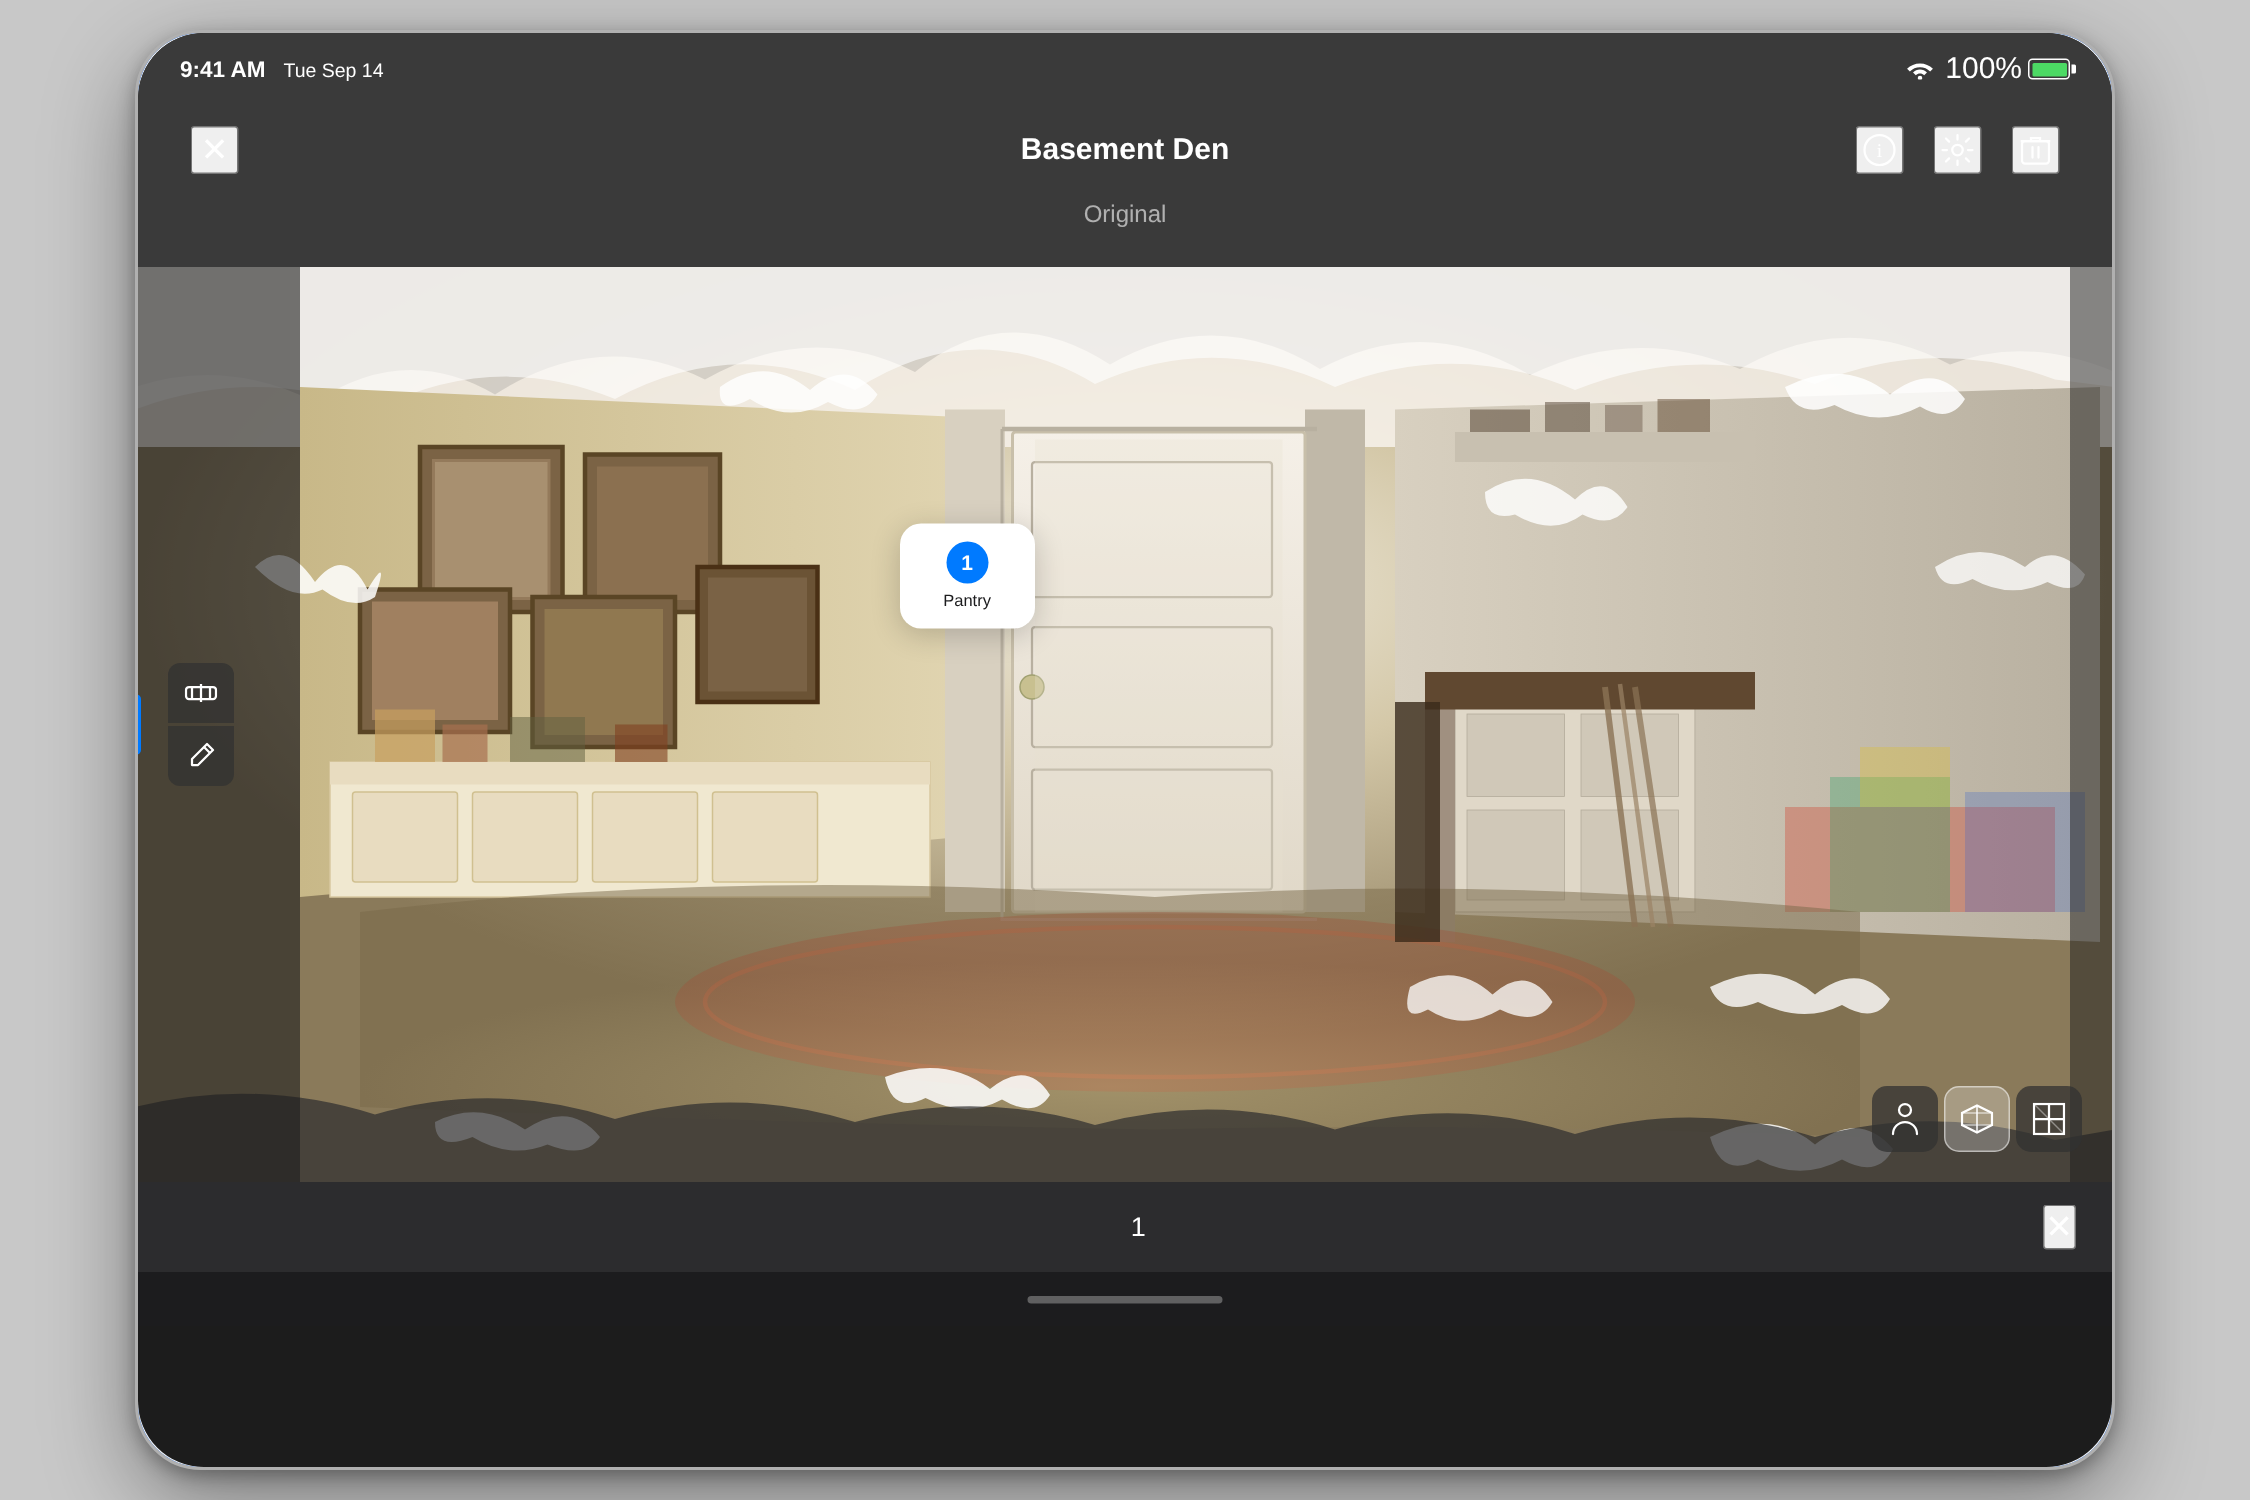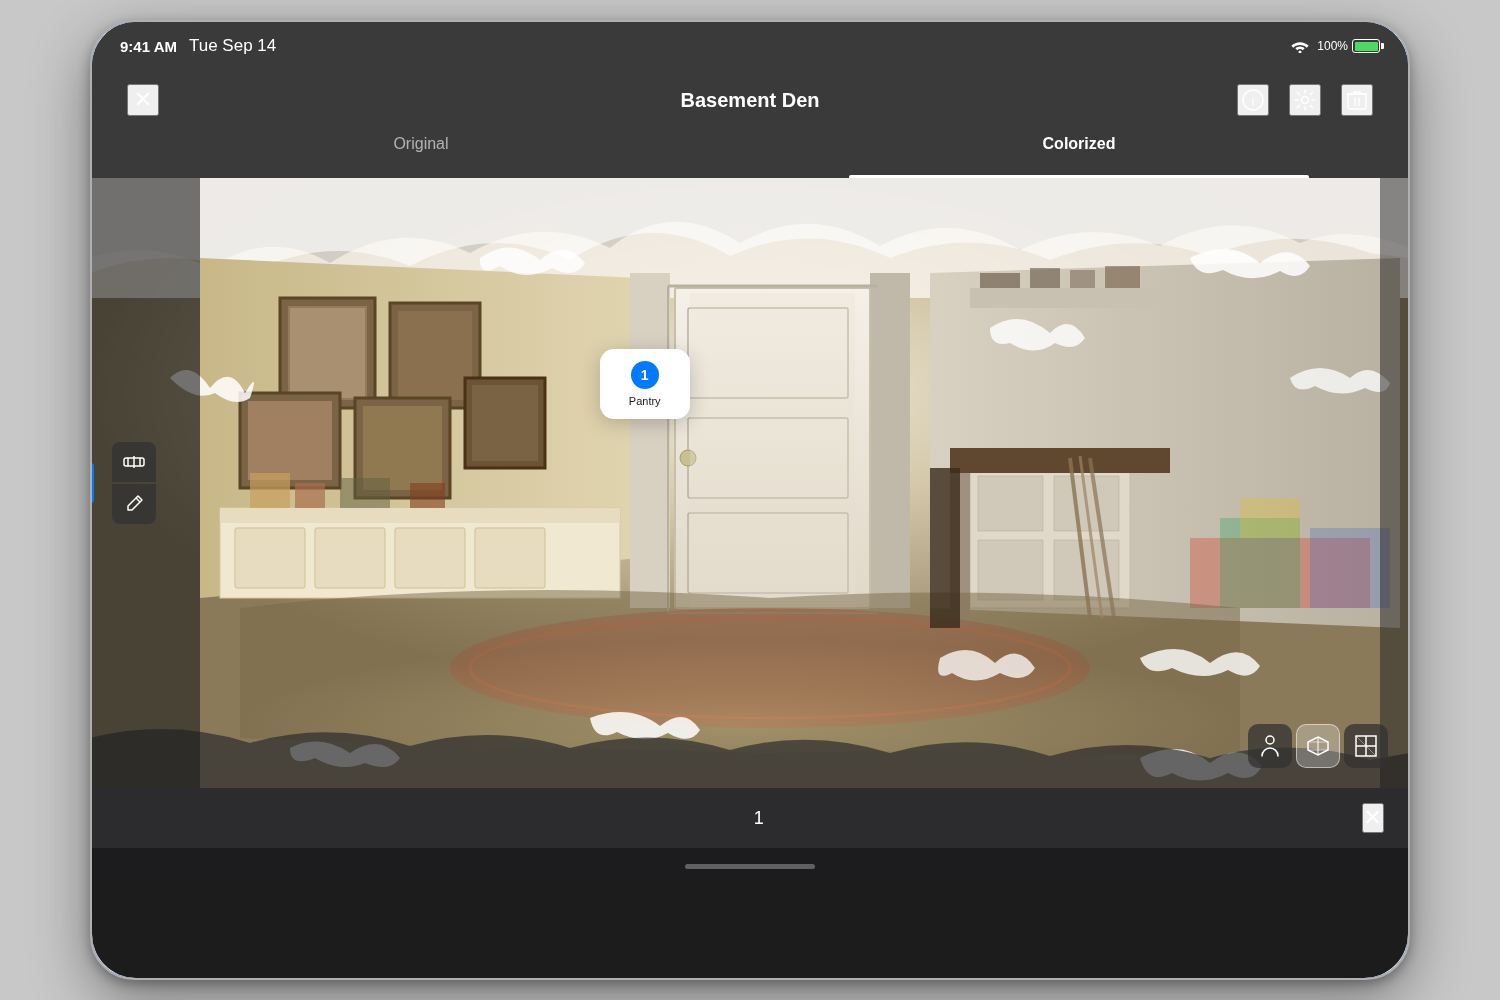--- a/index.html
+++ b/index.html
@@ -73,21 +73,21 @@
       z-index: 10;
     }
 
     .status-time {
       font-size: 15px;
       font-weight: 600;
       color: #fff;
     }
 
     .status-date {
-      font-size: 17px;
+      font-size: 13px;
       font-weight: 400;
       color: #fff;
       margin-left: 12px;
     }
 
     .status-left {
       display: flex;
       align-items: center;
     }
 
@@ -102,21 +102,21 @@
       height: 14px;
     }
 
     .battery-container {
       display: flex;
       align-items: center;
       gap: 4px;
     }
 
     .battery-text {
-      font-size: 12px;
+      font-size: 20px;
       color: #fff;
       font-weight: 500;
     }
 
     .battery-icon {
       width: 28px;
       height: 14px;
       border: 1.5px solid #fff;
       border-radius: 3px;
       position: relative;
@@ -458,21 +458,20 @@
             <path d="M7 5V3h6v2" stroke="white" stroke-width="1.5"></path>
             <path d="M0 5h20" stroke="white" stroke-width="1.5"></path>
             <path d="M8 9v7M12 9v7" stroke="white" stroke-width="1.5" stroke-linecap="round"></path>
           </svg>
         </button>
       </div>
     </div>
 
     <div class="tab-bar">
       <div class="tab-item">Original</div>
-      <div class="tab-item active">Colorized</div>
     </div>
 
     <div class="main-view" style="height: 610px;">
       <div class="scene-container">
 
         <svg class="scene-svg" viewBox="0 0 1320 610" preserveAspectRatio="xMidYMid slice">
           <defs>
             <radialGradient id="bgGrad" cx="50%" cy="35%">
               <stop offset="0%" stop-color="#f0ece0"></stop>
               <stop offset="40%" stop-color="#d4c8a8"></stop>

